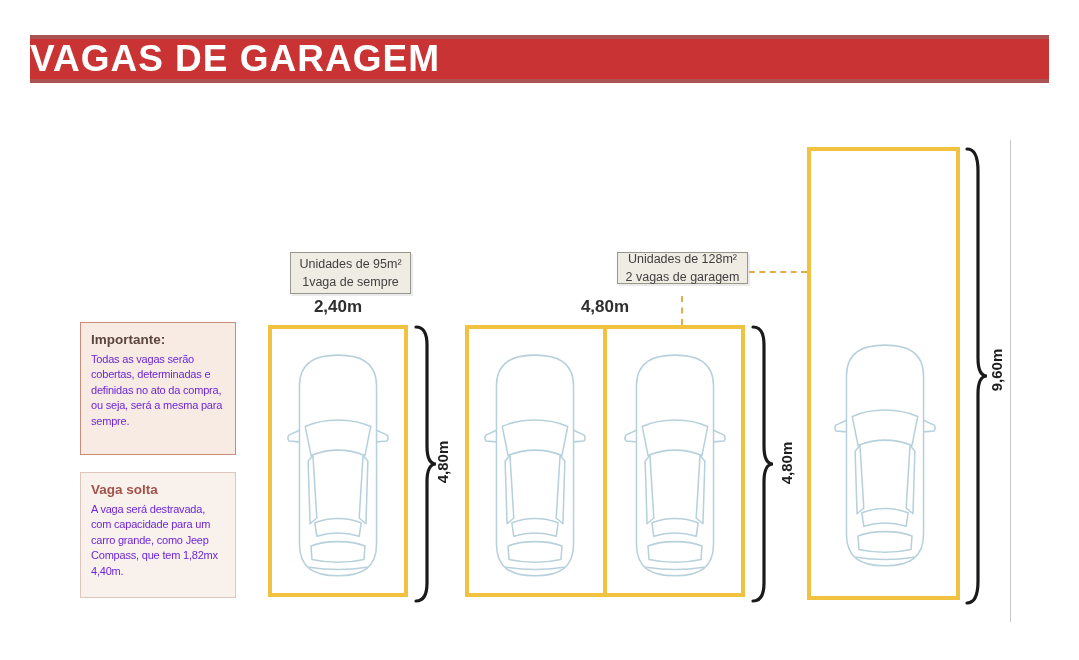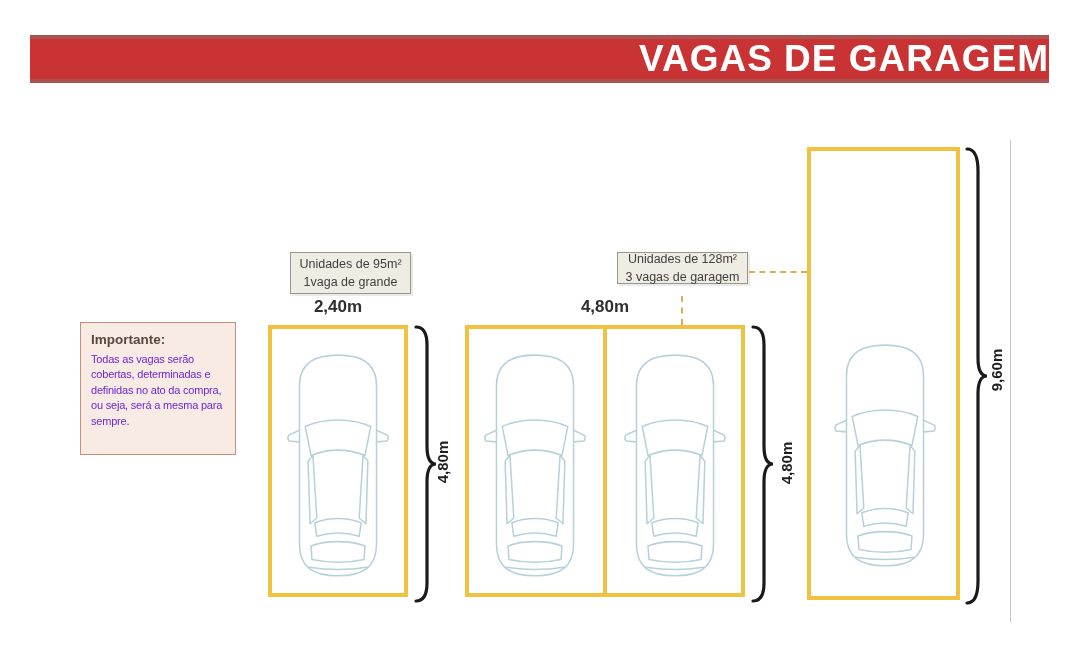--- a/index.html
+++ b/index.html
@@ -6,21 +6,21 @@
   html,body { background:#ffffff; }
   .canvas {
     position:relative; width:1079px; height:660px; background:#ffffff;
     font-family:"Liberation Sans", sans-serif; overflow:hidden;
   }
 
   
   .banner {
     position:absolute; left:30px; top:35px; width:1019px; height:48px;
     background:#C93334; border-top:4px solid #A95352; border-bottom:4px solid #A95352;
-    display:flex; align-items:center; justify-content:flex-end;
+    display:flex; align-items:center; justify-content:flex-start;
   }
   .banner h1 {
     color:#ffffff; font-size:37px; font-weight:bold; letter-spacing:1px; line-height:40px;
   }
   .subtitle {
     position:absolute; left:0; top:86px; width:1079px; text-align:center;
     color:#8E8E8E; font-size:16px;
   }
 
   
@@ -130,29 +130,33 @@
   <header class="banner">
     <h1>VAGAS DE GARAGEM</h1>
   </header>
 
 
   <aside class="note note-important">
     <div class="note-title">Importante:</div>
     <div class="note-body">Todas as vagas serão cobertas, determinadas e definidas no ato da compra, ou seja, será a mesma para sempre.</div>
   </aside>
 
+  <aside class="note note-loose">
+    <div class="note-title">Vaga solta</div>
+    <div class="note-body">A vaga será destravada, com capacidade para um carro grande, como Jeep Compass, que tem 1,82mx 4,40m.</div>
+  </aside>
 
   <div class="unit-label unit-95">
     <div>Unidades de 95m²</div>
-    <div>1vaga de grande</div>
+    <div>1vaga de sempre</div>
   </div>
 
   <div class="unit-label unit-128">
     <div>Unidades de 128m²</div>
-    <div>3 vagas de garagem</div>
+    <div>2 vagas de garagem</div>
   </div>
 
   <div class="dash-v"></div>
   <div class="dash-h"></div>
 
   <div class="meas-h meas-240">2,40m</div>
   <div class="meas-h meas-480t">4,80m</div>
 
   <div class="stall stall-1"></div>
   <div class="stall stall-2">

